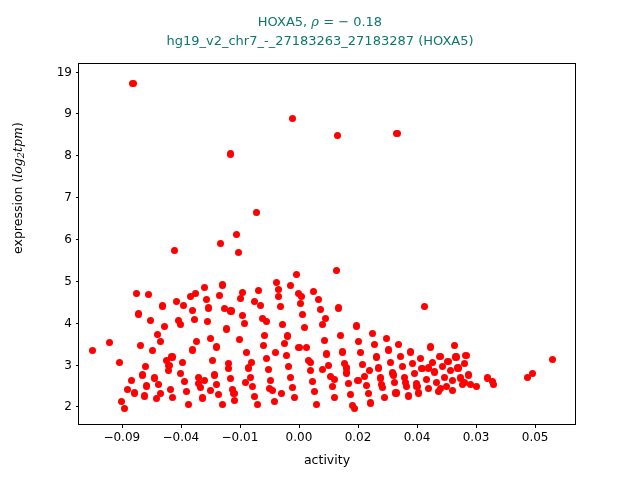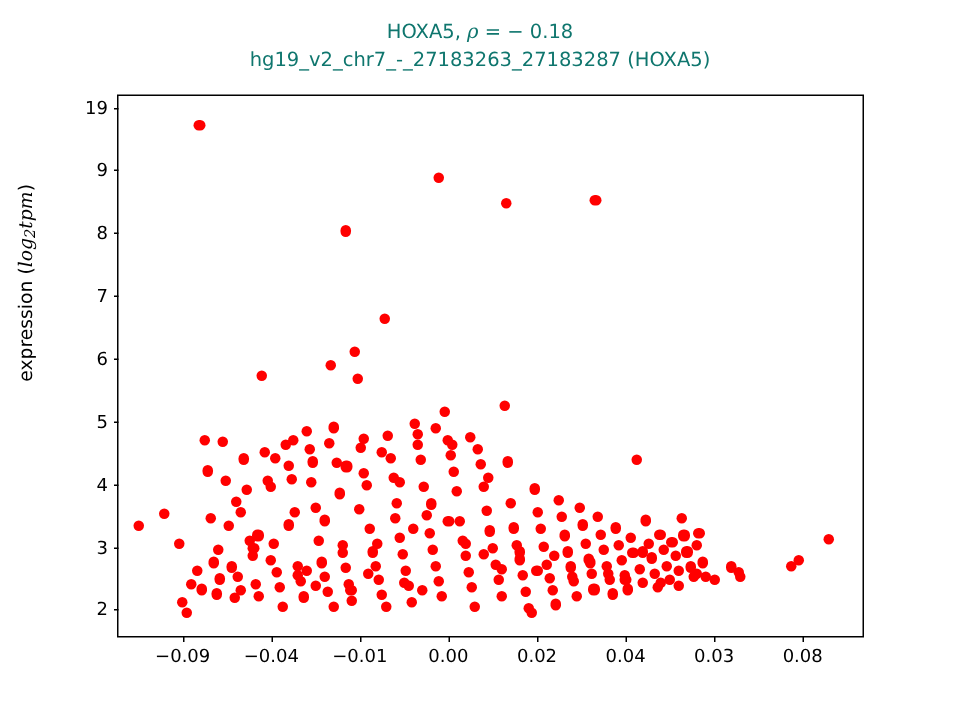--- a/index.html
+++ b/index.html
@@ -409,20 +409,21 @@
         <div class="xtick-label" style="left: 160.9px;">−0.01</div>
         <div class="xtick-mark" style="left: 219.95px;"></div>
         <div class="xtick-label" style="left: 219.95px;">0.00</div>
         <div class="xtick-mark" style="left: 279px;"></div>
         <div class="xtick-label" style="left: 279px;">0.02</div>
         <div class="xtick-mark" style="left: 338.05px;"></div>
         <div class="xtick-label" style="left: 338.05px;">0.04</div>
         <div class="xtick-mark" style="left: 397.1px;"></div>
         <div class="xtick-label" style="left: 397.1px;">0.03</div>
         <div class="xtick-mark" style="left: 456.14px;"></div>
-        <div class="xtick-label" style="left: 456.14px;">0.08</div>
+        <div class="xtick-label" style="left: 456.14px;">0.05</div>
       </div>
   </div>
 
+  <div id="xlabel">activity</div>
 
   <div id="ylabel"><span>expression (</span><span class="ital">log</span><span class="ital sub">2</span><span class="ital">tpm</span><span>)</span></div>
 
 </div>
 
 </body></html>

